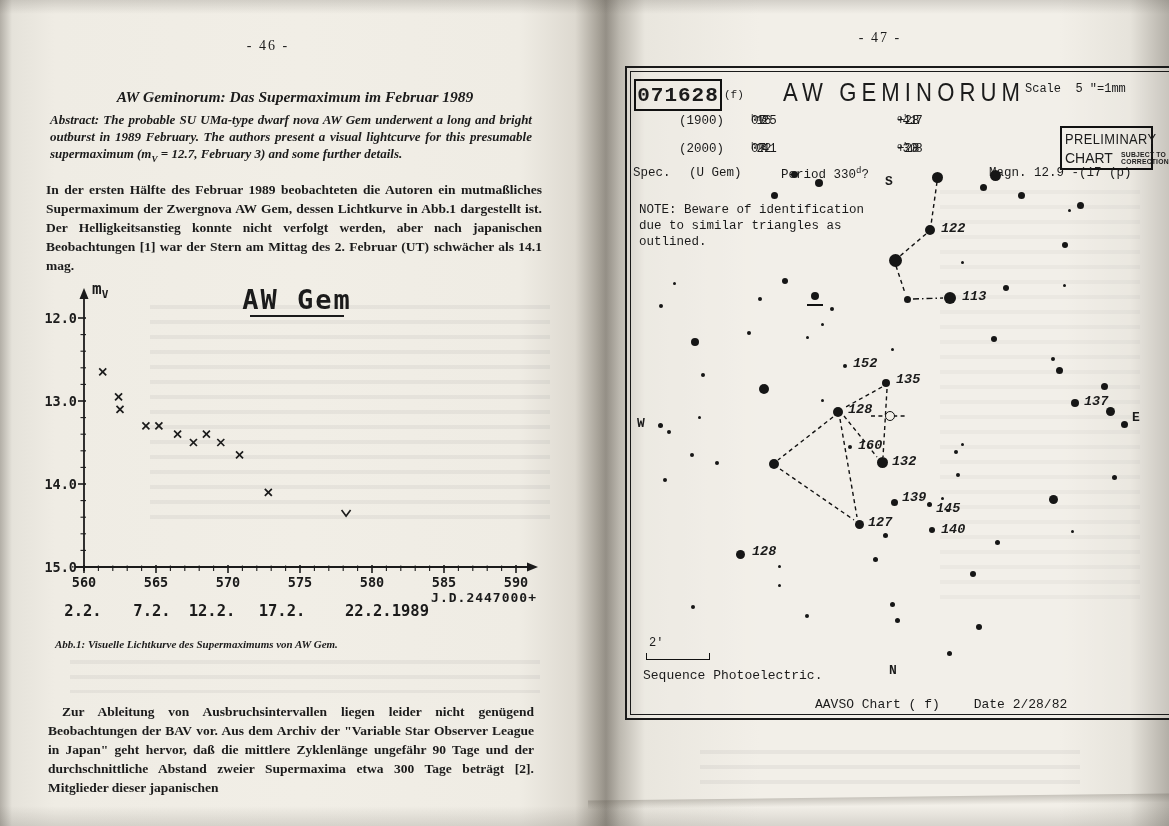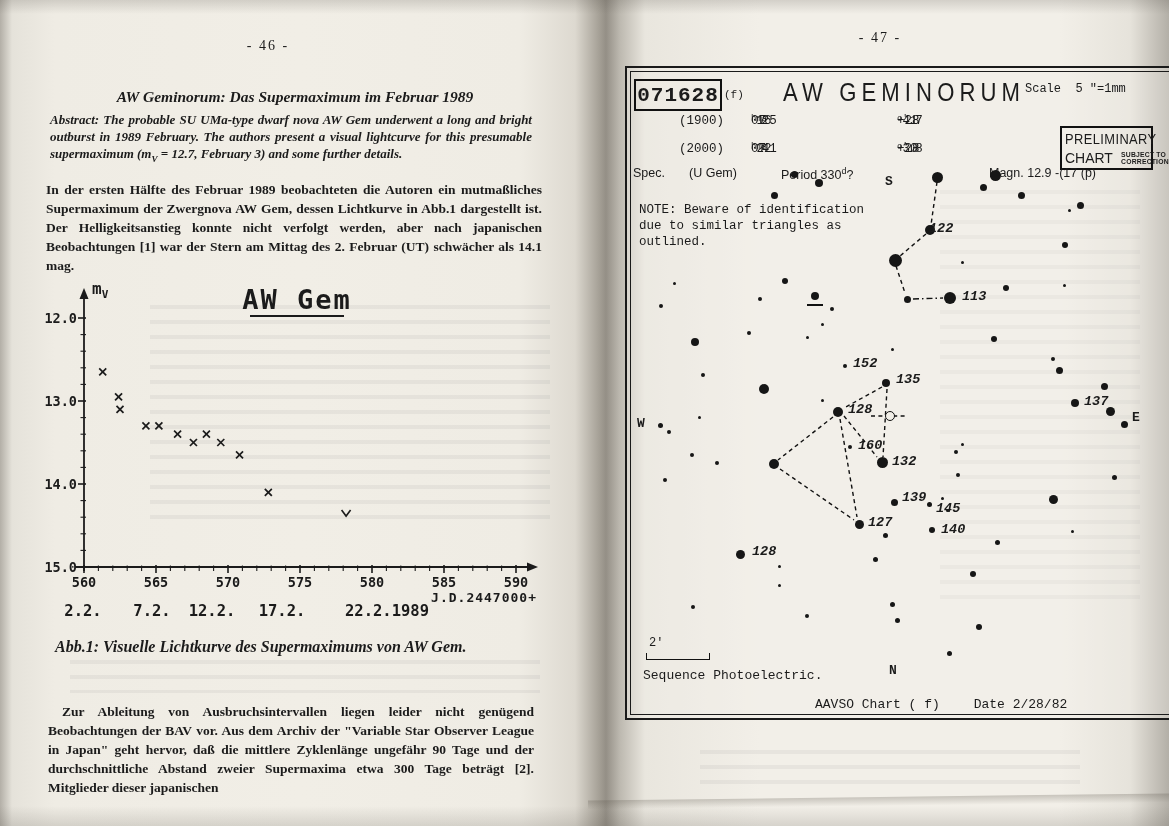--- a/index.html
+++ b/index.html
@@ -17,21 +17,21 @@
   .edge-bottom{position:absolute;left:588px;right:0;top:797px;height:9px;
     background:linear-gradient(180deg,rgba(90,84,74,.28),rgba(90,84,74,0));transform:rotate(-.7deg);}
   .ghost{position:absolute;opacity:.055;filter:blur(.6px);pointer-events:none;
     background:repeating-linear-gradient(180deg,transparent 0 5px,#3a3a46 5px 9px,transparent 9px 15px);}
   .abs{position:absolute;}
   
   .pagenum{font-weight:400;font-size:14px;letter-spacing:2px;margin-top:12px;}
   .article-title{font-weight:700;font-style:italic;font-size:15.5px;text-align:center;}
   .abstract{font-weight:700;font-style:italic;font-size:13px;line-height:17px;text-align:justify;margin:0;}
   .bodytext{font-weight:700;font-size:13.5px;line-height:19px;text-align:justify;margin:0;}
-  .figcap{font-weight:700;font-style:italic;font-size:16px;margin:0;}
+  .figcap{font-weight:700;font-style:italic;font-size:11px;margin:0;}
   sub.mv{font-size:9px;}
   
   .chartbox{position:absolute;left:625px;top:66px;width:530px;height:650px;
     border:2px solid #1a1a1a;background:rgba(244,242,235,.35);padding-left:32px;}
   .chartbox::after{content:"";position:absolute;inset:3px;border:1.5px solid #1a1a1a;pointer-events:none;}
   .field{position:absolute;left:2px;top:2px;width:522px;height:642px;}
   .idbox{position:absolute;left:5px;top:9px;width:84px;height:28px;border:2.5px solid #111;
     display:flex;align-items:center;justify-content:center;
     font-family:"Liberation Mono",monospace;font-size:21px;font-weight:700;letter-spacing:1px;}
   .idsuffix{position:absolute;left:95px;top:19px;font-size:11px;font-family:"Liberation Mono",monospace;}
@@ -40,21 +40,21 @@
     transform:scaleX(.85);transform-origin:center;}
   .scalenote{position:absolute;left:396px;top:12px;font-size:12px;font-family:"Liberation Mono",monospace;white-space:pre;}
   .stampbox{position:absolute;left:431px;top:56px;width:93px;height:44px;border:2px solid #111;
     font-family:"Liberation Sans",sans-serif;padding:2px 3px;box-sizing:border-box;}
   .stamp1{font-size:15.5px;letter-spacing:.5px;transform:scaleX(.83);transform-origin:left;white-space:nowrap;}
   .stamprow{display:flex;align-items:center;margin-top:1px;}
   .stamp2{font-size:15.5px;transform:scaleX(.9);transform-origin:left;}
   .stampsmall{font-size:6.8px;font-weight:700;line-height:7px;margin-left:3px;letter-spacing:.2px;}
   .coordrow span{position:absolute;font-family:"Liberation Mono",monospace;font-size:12.5px;}
   .coordrow sup{font-size:9px;}
-  .specrow span{position:absolute;font-family:Liberation Sans, sans-serif;font-size:12.5px;}
+  .specrow span{position:absolute;font-family:Liberation Mono, monospace;font-size:12.5px;}
   .specrow sup{font-size:9px;}
   .notebox{position:absolute;left:10px;top:132px;font-family:"Liberation Mono",monospace;
     font-size:12.5px;line-height:16px;white-space:pre-line;}
   .compass{position:absolute;font-family:"Liberation Mono",monospace;font-size:13px;font-weight:700;}
   .sbar-label{position:absolute;left:20px;top:566px;font-family:"Liberation Mono",monospace;font-size:12px;}
   .sbar-line{position:absolute;left:17px;top:583px;width:62px;height:6px;
     border-left:1.5px solid #111;border-right:1.5px solid #111;border-bottom:1.5px solid #111;}
   .seqnote{position:absolute;left:14px;top:598px;font-family:Liberation Mono, monospace;font-size:13px;}
   .credits{position:absolute;left:286px;top:584px;font-family:"Liberation Mono",monospace;
     font-size:12.5px;line-height:15px;white-space:nowrap;}
@@ -322,21 +322,21 @@
           <div class="star" style="left: 317.5px; top: 580.5px; width: 5px; height: 5px;"></div>
           <div class="star" style="left: 441.5px; top: 459.5px; width: 3px; height: 3px;"></div>
           <div class="star" style="left: 148.5px; top: 513.5px; width: 3px; height: 3px;"></div>
           <div class="star" style="left: 62px; top: 535px; width: 4px; height: 4px;"></div>
           <div class="star" style="left: 176px; top: 544px; width: 4px; height: 4px;"></div>
           <div class="star" style="left: 311.5px; top: 426.5px; width: 3px; height: 3px;"></div>
           <div class="star" style="left: 316.5px; top: 438.5px; width: 3px; height: 3px;"></div>
           <div class="star" style="left: 148.5px; top: 494.5px; width: 3px; height: 3px;"></div>
           <div class="star" style="left: 191.5px; top: 328.5px; width: 3px; height: 3px;"></div>
           <div class="star" style="left: 296px; top: 155px; width: 10px; height: 10px;"></div>
-          <div class="star-label" style="left: 300px; top: 151px; text-align: right;">122</div>
+          <div class="star-label" style="left: 312px; top: 151px; text-align: right;">122</div>
           <div class="star" style="left: 315px; top: 222px; width: 12px; height: 12px;"></div>
           <div class="star-label" style="left: 333px; top: 219px;">113</div>
           <div class="star" style="left: 214px; top: 294px; width: 4px; height: 4px;"></div>
           <div class="star-label" style="left: 224px; top: 286px; font-family: Liberation Mono, monospace;">152</div>
           <div class="star" style="left: 253px; top: 309px; width: 8px; height: 8px;"></div>
           <div class="star-label" style="left: 267px; top: 302px;">135</div>
           <div class="star" style="left: 204px; top: 337px; width: 10px; height: 10px;"></div>
           <div class="star-label" style="left: 219px; top: 332px;">128</div>
           <div class="star" style="left: 219px; top: 375px; width: 4px; height: 4px;"></div>
           <div class="star-label" style="left: 229px; top: 368px;">160</div>

